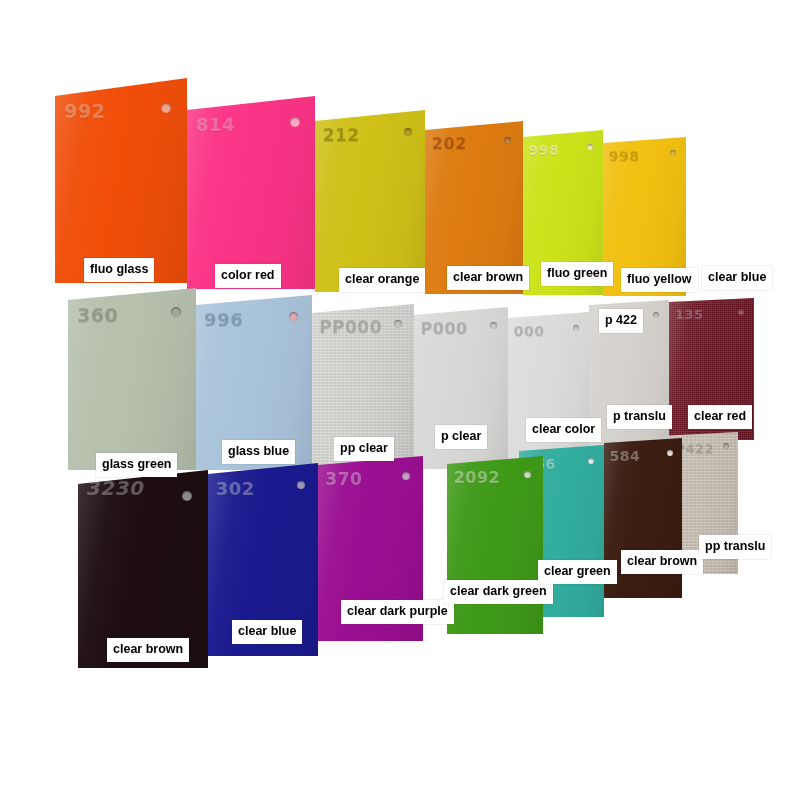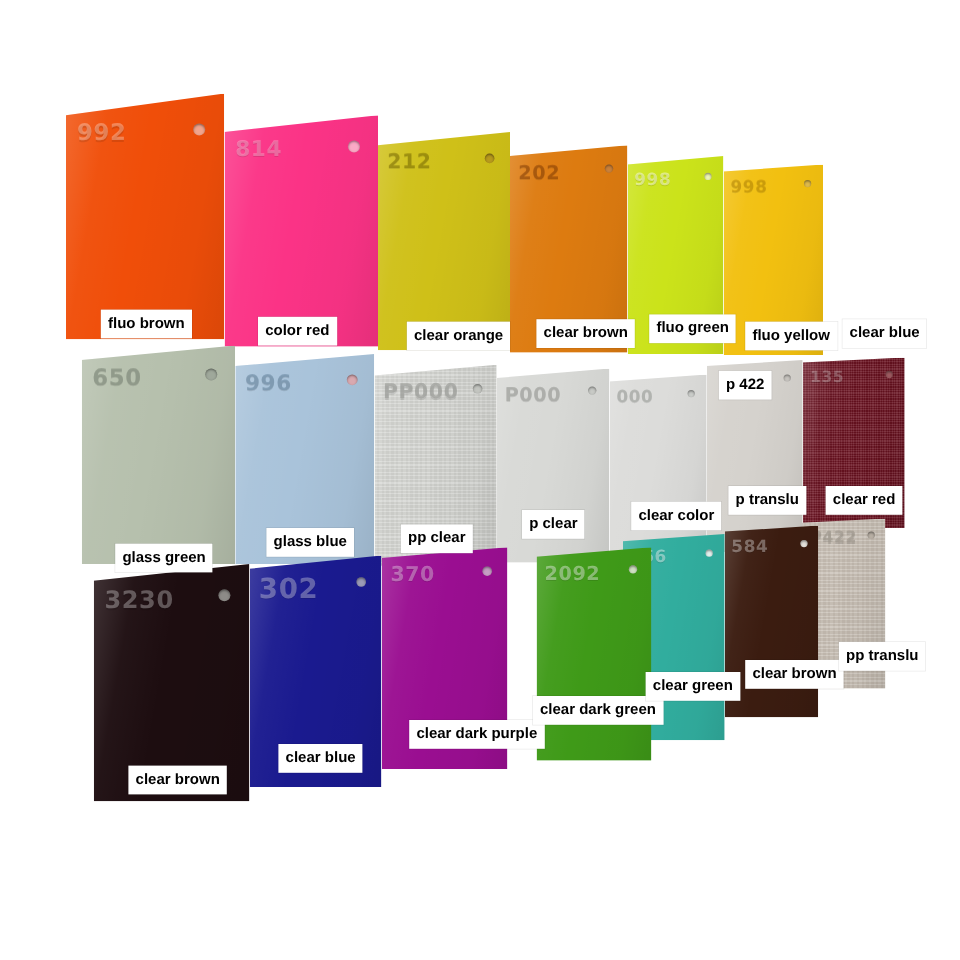--- a/index.html
+++ b/index.html
@@ -103,21 +103,21 @@
 
 <div id="stage">
 
 <div class="row" style="left: 0px; top: 0px; width: 800px; height: 800px;">
       <div class="panel" style="left: 55px; top: 78px; width: 132px; height: 205px; z-index: 30; clip-path: polygon(0px 18px, 100% 0px, 100% 100%, 0px 100%);">
         <div class="panel-face" style="background: rgb(240, 78, 9);"></div>
         <div class="sheen"></div>
         <div class="code" style="color: rgba(255, 255, 255, 0.3); font-size: 19px; top: 24px; text-shadow: rgba(0, 0, 0, 0.1) 0px 1px 0px;">992</div>
         <div class="hole" style="width: 10px; height: 10px; right: 16px; top: 25px; background: rgb(242, 164, 140); box-shadow: rgba(0, 0, 0, 0.45) 0px 1px 2px inset;"></div>
       </div>
-      <div class="caption" style="left: 84px; top: 258px;">fluo brown</div>
+      <div class="caption" style="left: 84px; top: 258px;">fluo glass</div>
       <div class="panel" style="left: 187px; top: 96px; width: 128px; height: 193px; z-index: 29; clip-path: polygon(0px 14px, 100% 0px, 100% 100%, 0px 100%);">
         <div class="panel-face" style="background: rgb(251, 51, 134);"></div>
         <div class="sheen"></div>
         <div class="code" style="color: rgba(255, 255, 255, 0.28); font-size: 18px; top: 20px; text-shadow: rgba(0, 0, 0, 0.1) 0px 1px 0px;">814</div>
         <div class="hole" style="width: 10px; height: 10px; right: 15px; top: 21px; background: rgb(251, 169, 198); box-shadow: rgba(0, 0, 0, 0.45) 0px 1px 2px inset;"></div>
       </div>
       <div class="caption" style="left: 215px; top: 264px;">color red</div>
       <div class="panel" style="left: 315px; top: 110px; width: 110px; height: 182px; z-index: 28; clip-path: polygon(0px 11px, 100% 0px, 100% 100%, 0px 100%);">
         <div class="panel-face" style="background: rgb(207, 192, 24);"></div>
         <div class="sheen"></div>
@@ -145,21 +145,21 @@
         <div class="code" style="color: rgba(180, 130, 0, 0.4); font-size: 14px; top: 12px; text-shadow: rgba(0, 0, 0, 0.1) 0px 1px 0px;">998</div>
         <div class="hole" style="width: 6px; height: 6px; right: 10px; top: 13px; background: rgb(224, 187, 75); box-shadow: rgba(0, 0, 0, 0.45) 0px 1px 2px inset;"></div>
       </div>
       <div class="caption" style="left: 621px; top: 268px;">fluo yellow</div>
       <div class="caption" style="left: 702px; top: 266px;">clear blue</div>
     </div>
     <div class="row" style="left: 0px; top: 0px; width: 800px; height: 800px;">
       <div class="panel" style="left: 68px; top: 288px; width: 128px; height: 182px; z-index: 30; clip-path: polygon(0px 12px, 100% 0px, 100% 100%, 0px 100%);">
         <div class="panel-face" style="background: rgb(182, 192, 173);"></div>
         <div class="sheen"></div>
-        <div class="code" style="color: rgba(130, 140, 125, 0.6); font-size: 19px; top: 18px; text-shadow: rgba(0, 0, 0, 0.1) 0px 1px 0px;">650</div>
+        <div class="code" style="color: rgba(130, 140, 125, 0.6); font-size: 19px; top: 18px; text-shadow: rgba(0, 0, 0, 0.1) 0px 1px 0px;">360</div>
         <div class="hole" style="width: 10px; height: 10px; right: 15px; top: 19px; background: rgb(159, 168, 155); box-shadow: rgba(0, 0, 0, 0.45) 0px 1px 2px inset;"></div>
       </div>
       <div class="caption" style="left: 96px; top: 453px;">glass green</div>
       <div class="panel" style="left: 196px; top: 295px; width: 116px; height: 175px; z-index: 29; clip-path: polygon(0px 10px, 100% 0px, 100% 100%, 0px 100%);">
         <div class="panel-face" style="background: rgb(169, 195, 218);"></div>
         <div class="sheen"></div>
         <div class="code" style="color: rgba(110, 140, 165, 0.6); font-size: 18px; top: 16px; text-shadow: rgba(0, 0, 0, 0.1) 0px 1px 0px;">996</div>
         <div class="hole" style="width: 9px; height: 9px; right: 14px; top: 17px; background: rgb(217, 169, 176); box-shadow: rgba(0, 0, 0, 0.45) 0px 1px 2px inset;"></div>
       </div>
       <div class="caption" style="left: 222px; top: 440px;">glass blue</div>
@@ -198,28 +198,28 @@
         <div class="sheen"></div>
         <div class="code" style="color: rgba(255, 255, 255, 0.26); font-size: 13px; top: 10px; text-shadow: rgba(0, 0, 0, 0.1) 0px 1px 0px;">135</div>
         <div class="hole" style="width: 6px; height: 6px; right: 10px; top: 11px; background: rgb(157, 90, 96); box-shadow: rgba(0, 0, 0, 0.45) 0px 1px 2px inset;"></div>
       </div>
       <div class="caption" style="left: 688px; top: 405px;">clear red</div>
     </div>
     <div class="row" style="left: 0px; top: 0px; width: 800px; height: 800px;">
       <div class="panel" style="left: 78px; top: 470px; width: 130px; height: 198px; z-index: 30; clip-path: polygon(0px 14px, 100% 0px, 100% 100%, 0px 100%);">
         <div class="panel-face" style="background: rgb(29, 13, 16);"></div>
         <div class="sheen"></div>
-        <div class="code" style="color: rgba(255, 255, 255, 0.3); font-size: 20px; top: 20px; text-shadow: rgba(0, 0, 0, 0.1) 0px 1px 0px;">3230</div>
+        <div class="code" style="color: rgba(255, 255, 255, 0.3); font-size: 20px; top: 8px; text-shadow: rgba(0, 0, 0, 0.1) 0px 1px 0px; font-style: italic;">3230</div>
         <div class="hole" style="width: 10px; height: 10px; right: 16px; top: 21px; background: rgb(141, 139, 136); box-shadow: rgba(0, 0, 0, 0.45) 0px 1px 2px inset;"></div>
       </div>
       <div class="caption" style="left: 107px; top: 638px;">clear brown</div>
       <div class="panel" style="left: 208px; top: 463px; width: 110px; height: 193px; z-index: 29; clip-path: polygon(0px 11px, 100% 0px, 100% 100%, 0px 100%);">
         <div class="panel-face" style="background: rgb(26, 26, 143);"></div>
         <div class="sheen"></div>
-        <div class="code" style="color: rgba(255, 255, 255, 0.32); font-size: 23px; top: 17px; text-shadow: rgba(0, 0, 0, 0.1) 0px 1px 0px;">302</div>
+        <div class="code" style="color: rgba(255, 255, 255, 0.32); font-size: 18px; top: 17px; text-shadow: rgba(0, 0, 0, 0.1) 0px 1px 0px;">302</div>
         <div class="hole" style="width: 8px; height: 8px; right: 13px; top: 18px; background: rgb(155, 155, 183); box-shadow: rgba(0, 0, 0, 0.45) 0px 1px 2px inset;"></div>
       </div>
       <div class="caption" style="left: 232px; top: 620px;">clear blue</div>
       <div class="panel" style="left: 318px; top: 456px; width: 105px; height: 185px; z-index: 28; clip-path: polygon(0px 9px, 100% 0px, 100% 100%, 0px 100%);">
         <div class="panel-face" style="background: rgb(154, 14, 145);"></div>
         <div class="sheen"></div>
         <div class="code" style="color: rgba(255, 255, 255, 0.34); font-size: 17px; top: 15px; text-shadow: rgba(0, 0, 0, 0.1) 0px 1px 0px;">370</div>
         <div class="hole" style="width: 8px; height: 8px; right: 13px; top: 16px; background: rgb(198, 158, 196); box-shadow: rgba(0, 0, 0, 0.45) 0px 1px 2px inset;"></div>
       </div>
       <div class="caption" style="left: 341px; top: 600px;">clear dark purple</div>

